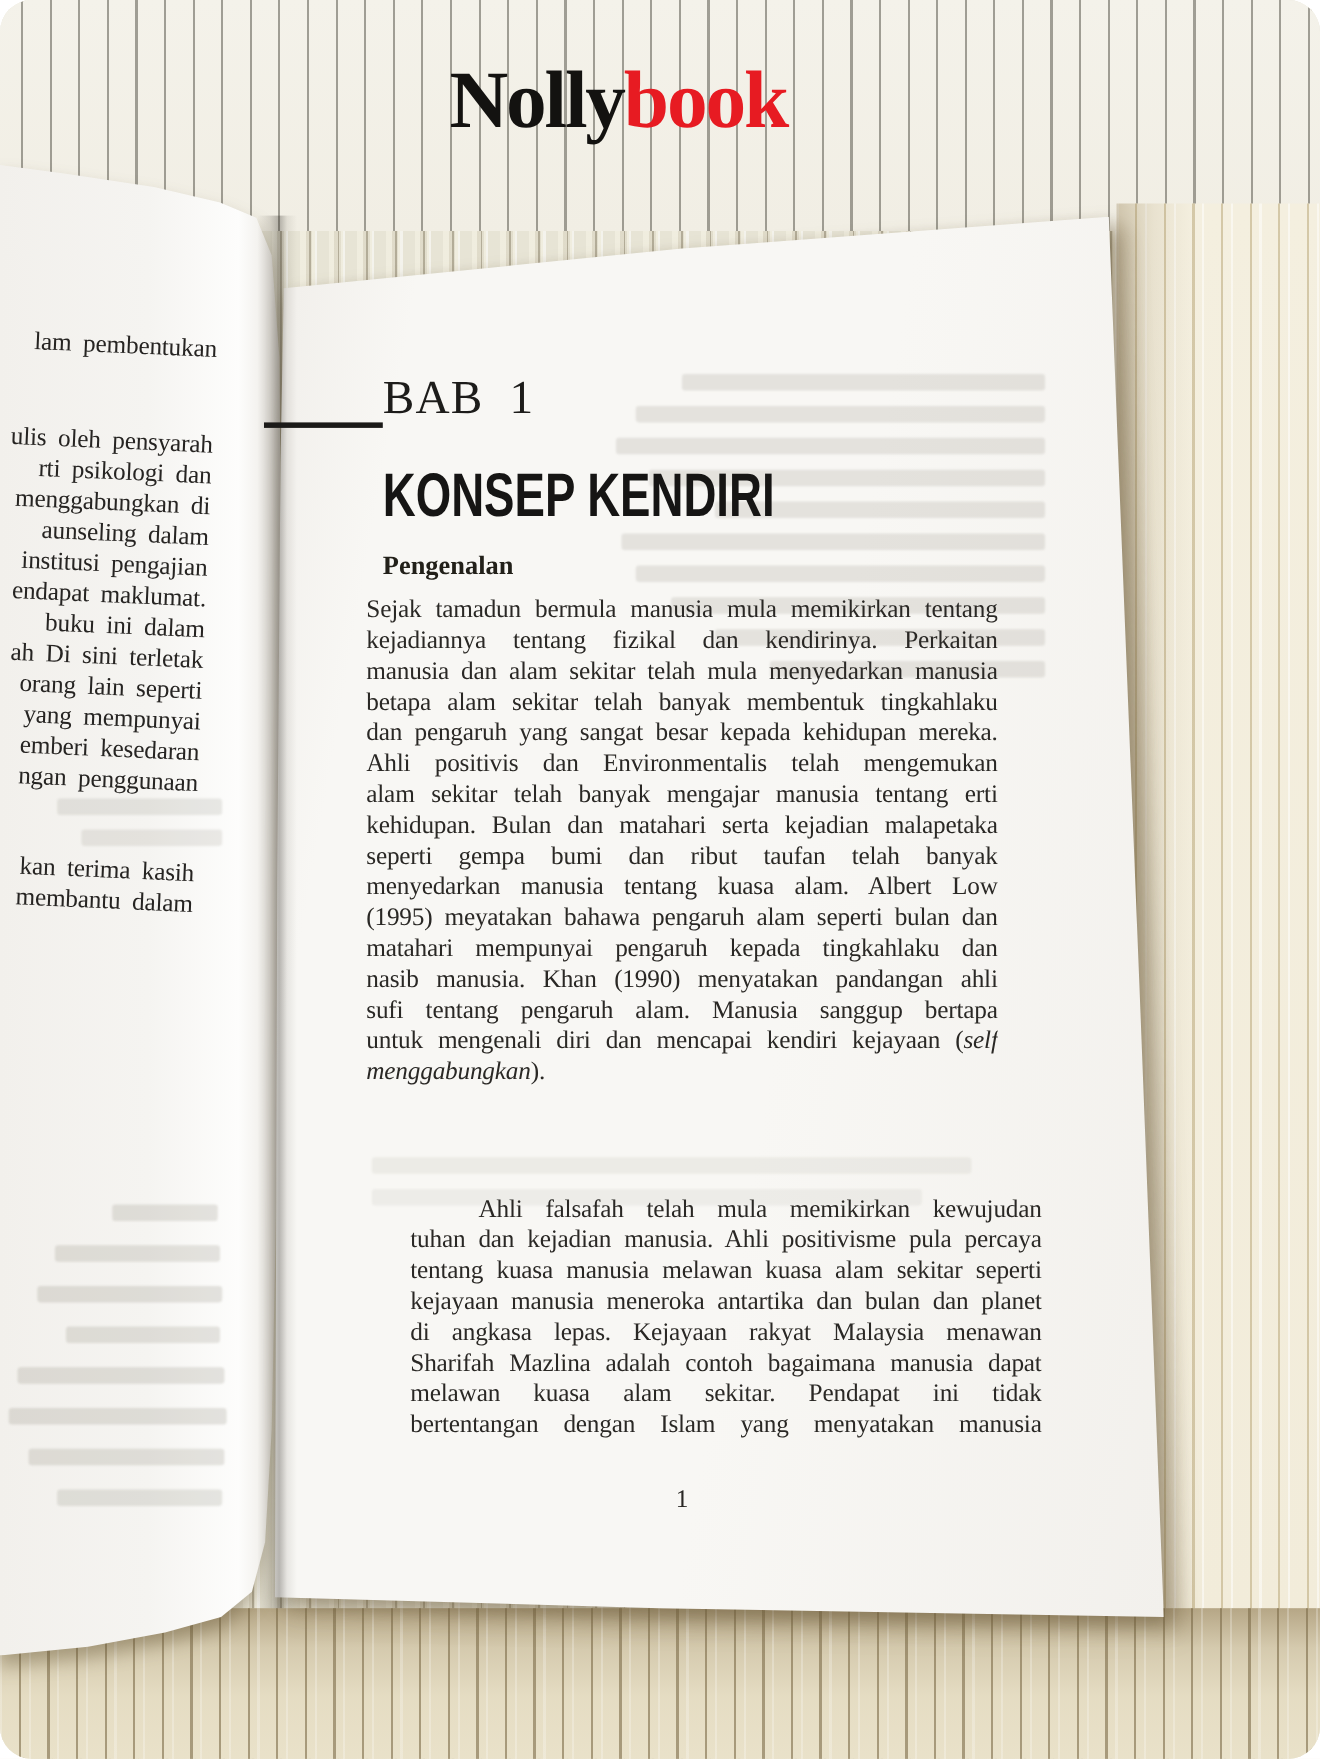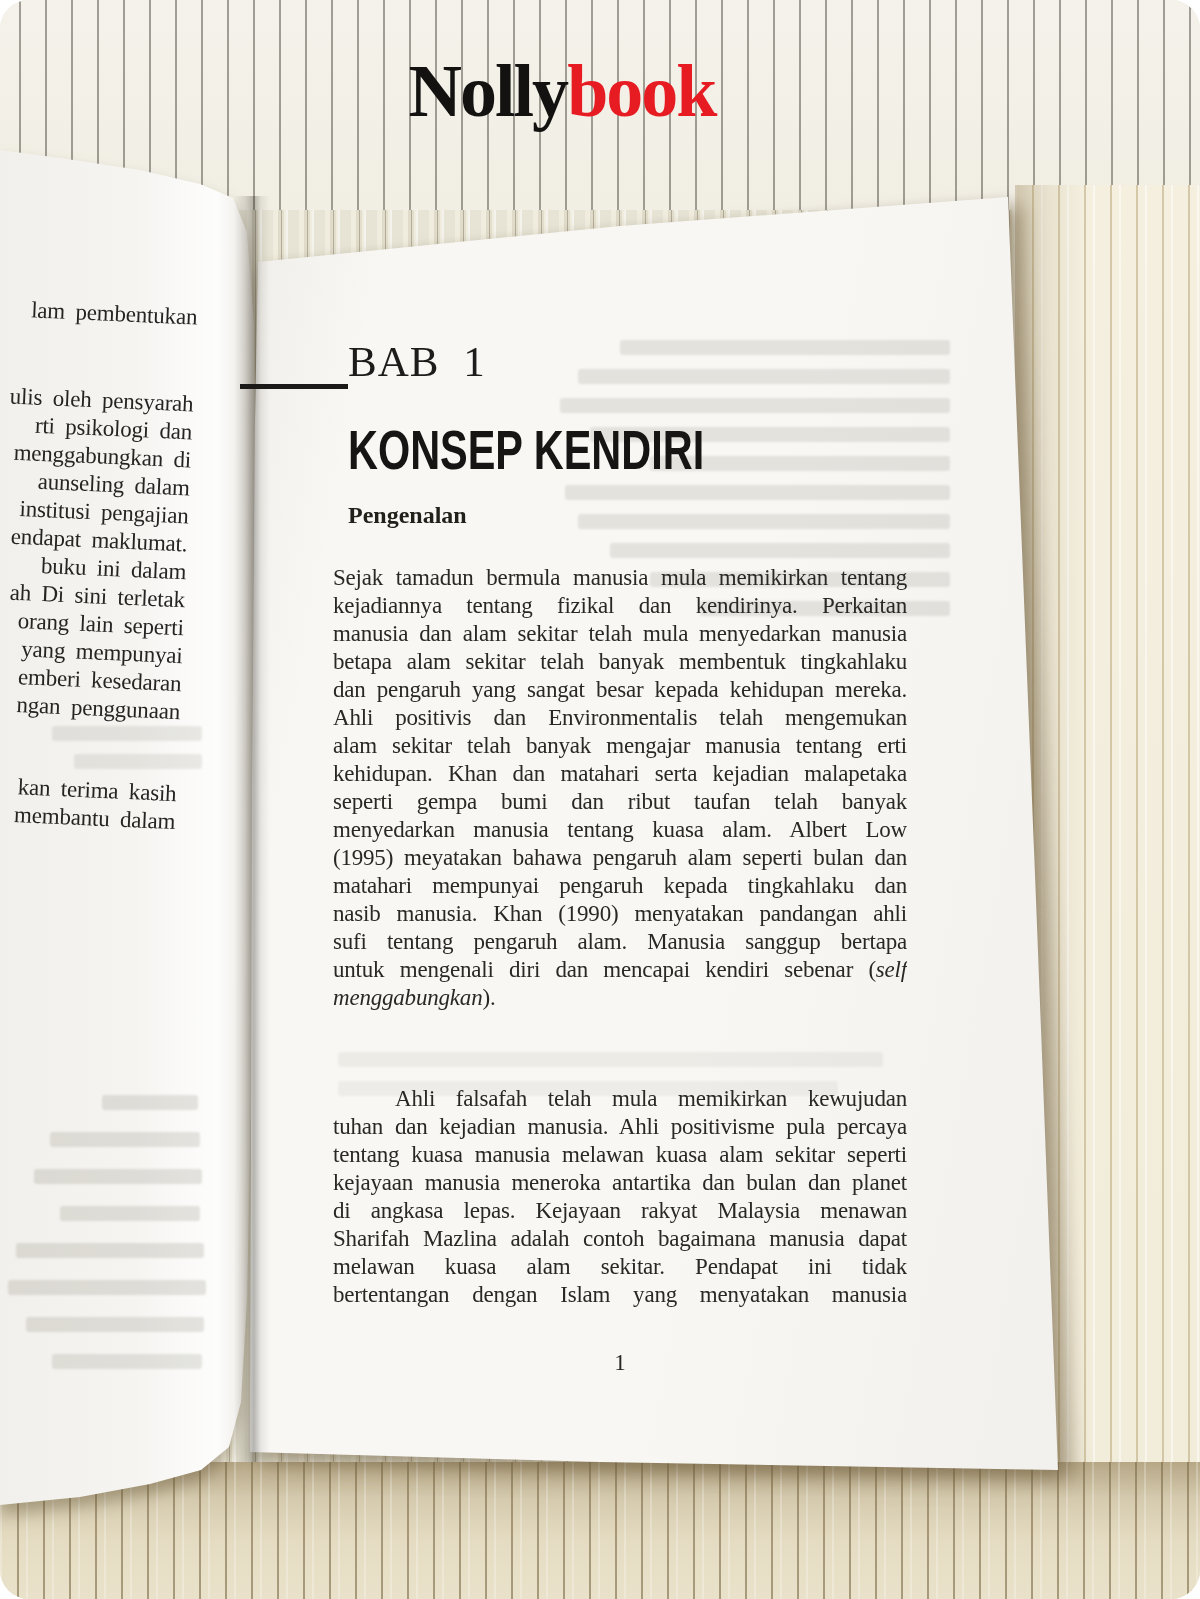--- a/index.html
+++ b/index.html
@@ -73,21 +73,21 @@
   .rule{position:absolute;left:240px;top:384px;width:108px;height:5px;background:#1b1a18;z-index:6;}
 
   
   .bab{position:absolute;left:120px;top:150px;font-size:43px;line-height:1;
     color:#1d1c1a;letter-spacing:1px;word-spacing:12px;font-weight:normal;margin:0;}
   .title{position:absolute;left:120px;top:232px;font-family:"Liberation Sans","DejaVu Sans",sans-serif;
     font-weight:bold;font-size:56px;line-height:1;color:#161514;letter-spacing:0px;
     transform:scaleX(0.74);transform-origin:left center;white-space:nowrap;}
   .peng{position:absolute;left:120px;top:312px;font-size:24px;font-weight:bold;color:#222019;}
   .body{position:absolute;left:105px;width:574px;font-size:23px;color:#2a2825;letter-spacing:-0.2px;}
-  #para1{top:374px;} #para2{top:895px;}
+  #para1{top:350px;} #para2{top:895px;margin-left:40px;}
   .bl{height:28px;line-height:28px;text-align:justify;text-align-last:justify;overflow:hidden;}
   .bl.pl{text-align-last:left;}
   .bl.ind{text-indent:62px;}
   .em{font-style:italic;margin-top:13px;}
   .pagenum{position:absolute;left:105px;top:1160px;width:574px;text-align:center;
     font-size:23px;color:#2a2825;}
 
   
   .ghost{position:absolute;height:15px;border-radius:3px;
     background:rgba(104,98,82,0.14);filter:blur(1.1px);}
@@ -163,28 +163,28 @@
         <div class="title">KONSEP KENDIRI</div>
         <div class="peng">Pengenalan</div>
         <div class="body" id="para1">
             <div class="bl">Sejak tamadun bermula manusia mula memikirkan tentang</div>
             <div class="bl">kejadiannya tentang fizikal dan kendirinya. Perkaitan</div>
             <div class="bl">manusia dan alam sekitar telah mula menyedarkan manusia</div>
             <div class="bl">betapa alam sekitar telah banyak membentuk tingkahlaku</div>
             <div class="bl">dan pengaruh yang sangat besar kepada kehidupan mereka.</div>
             <div class="bl">Ahli positivis dan Environmentalis telah mengemukan</div>
             <div class="bl">alam sekitar telah banyak mengajar manusia tentang erti</div>
-            <div class="bl">kehidupan. Khan dan matahari serta kejadian malapetaka</div>
+            <div class="bl">kehidupan. Bulan dan matahari serta kejadian malapetaka</div>
             <div class="bl">seperti gempa bumi dan ribut taufan telah banyak</div>
             <div class="bl">menyedarkan manusia tentang kuasa alam. Albert Low</div>
             <div class="bl">(1995) meyatakan bahawa pengaruh alam seperti bulan dan</div>
             <div class="bl">matahari mempunyai pengaruh kepada tingkahlaku dan</div>
             <div class="bl">nasib manusia. Khan (1990) menyatakan pandangan ahli</div>
             <div class="bl">sufi tentang pengaruh alam. Manusia sanggup bertapa</div>
-            <div class="bl"><span>untuk mengenali diri dan mencapai kendiri sebenar (</span><span class="em">self</span></div>
+            <div class="bl"><span>untuk mengenali diri dan mencapai kendiri kejayaan (</span><span class="em">self</span></div>
             <div class="bl pl"><span class="em">menggabungkan</span><span>).</span></div>
           </div>
         <div class="body" id="para2">
             <div class="bl ind">Ahli falsafah telah mula memikirkan kewujudan</div>
             <div class="bl">tuhan dan kejadian manusia. Ahli positivisme pula percaya</div>
             <div class="bl">tentang kuasa manusia melawan kuasa alam sekitar seperti</div>
             <div class="bl">kejayaan manusia meneroka antartika dan bulan dan planet</div>
             <div class="bl">di angkasa lepas. Kejayaan rakyat Malaysia menawan</div>
             <div class="bl">Sharifah Mazlina adalah contoh bagaimana manusia dapat</div>
             <div class="bl">melawan kuasa alam sekitar. Pendapat ini tidak</div>

